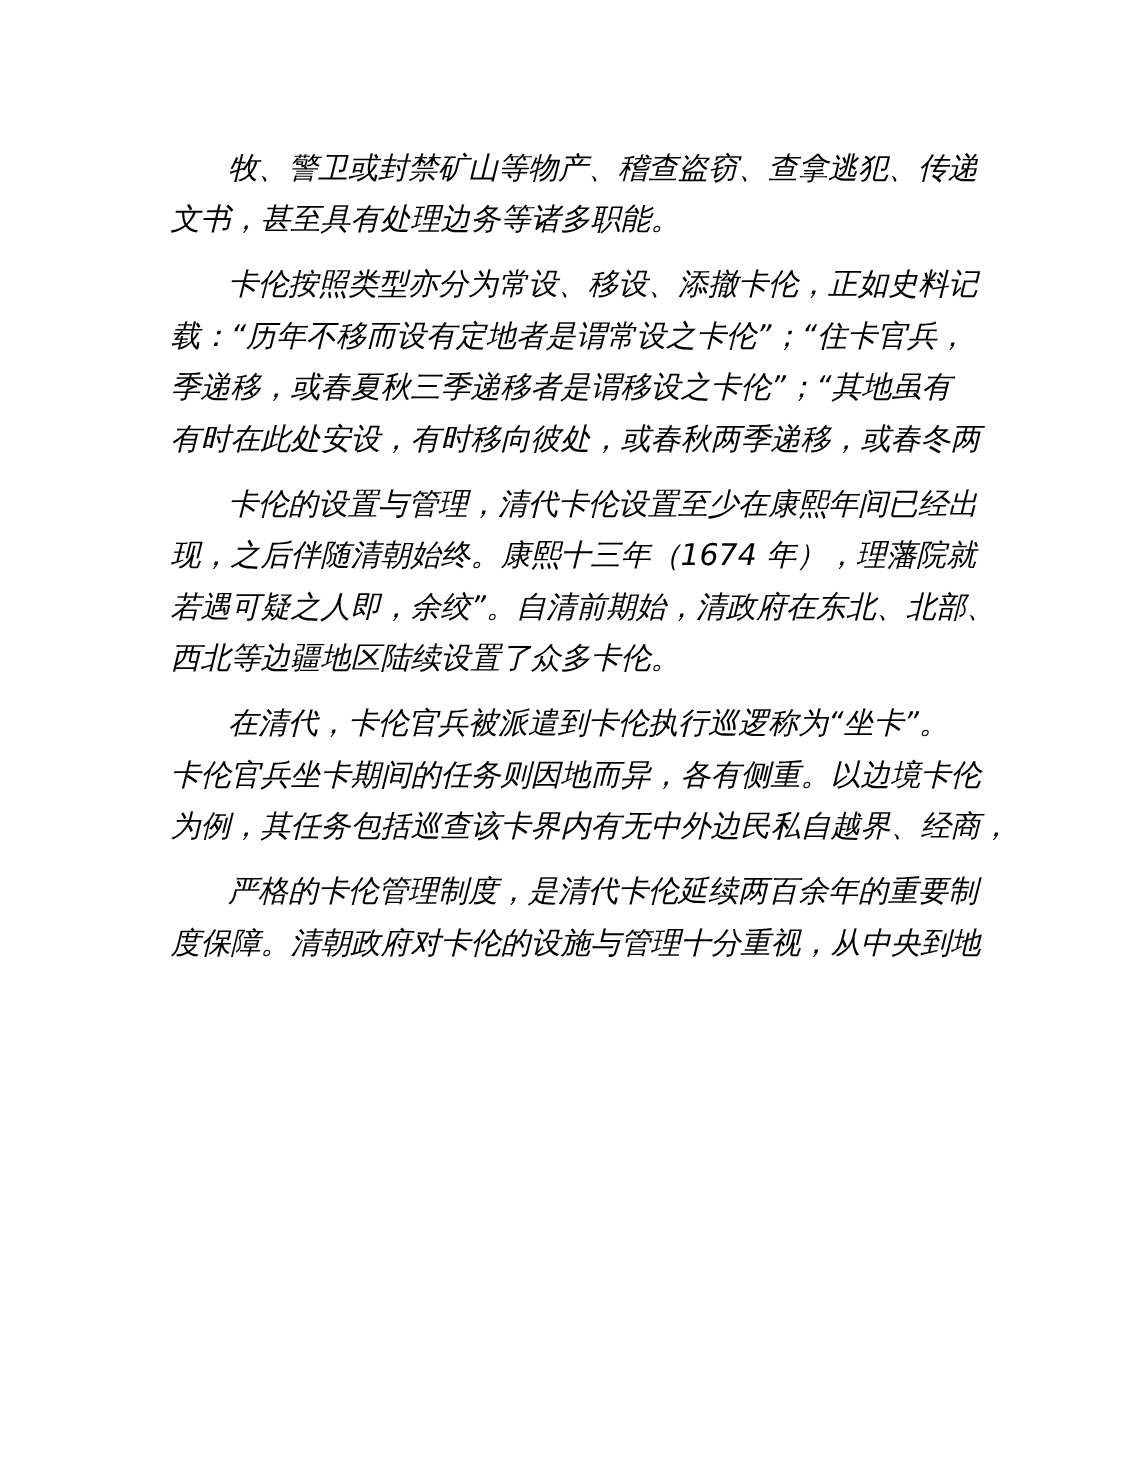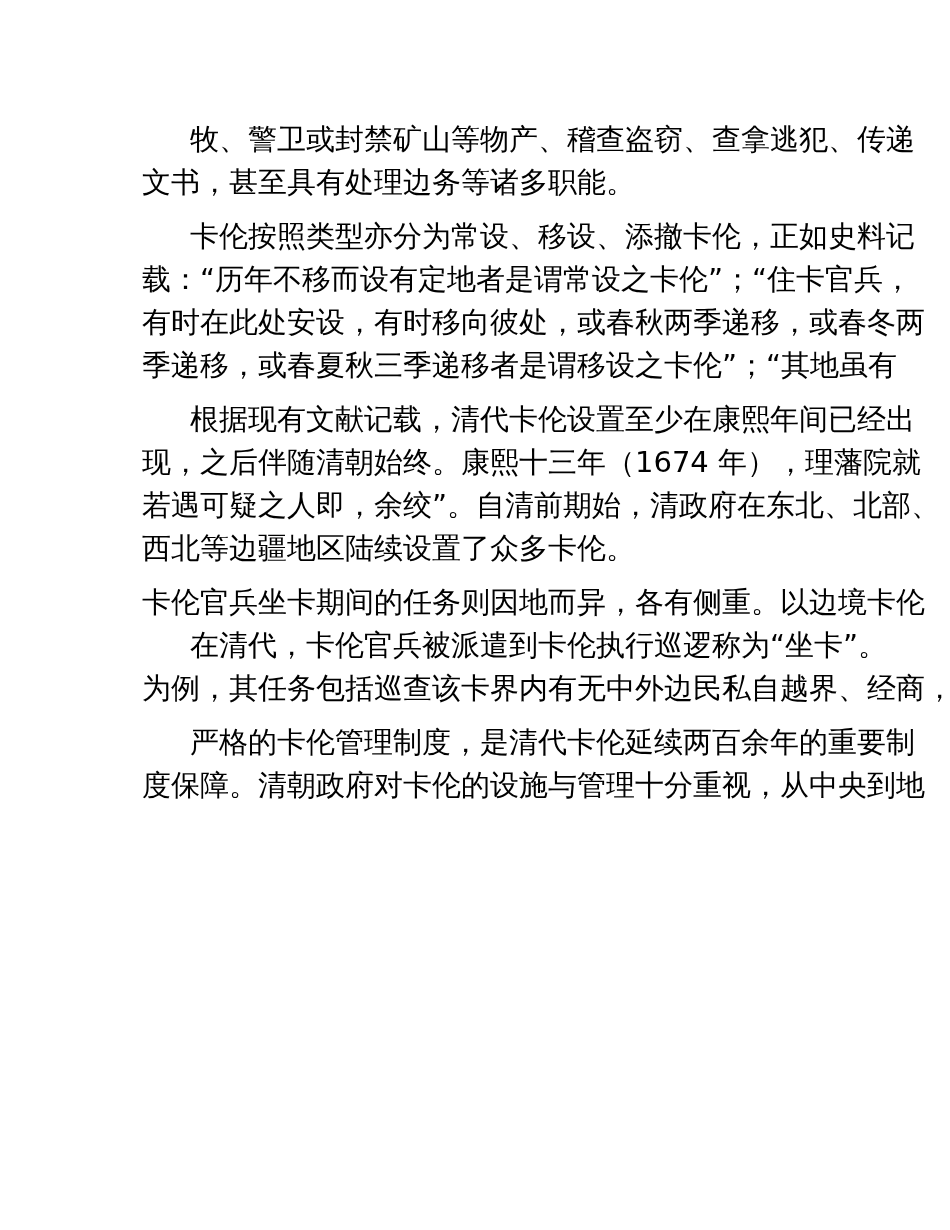--- a/index.html
+++ b/index.html
@@ -1,50 +1,50 @@
 <!DOCTYPE html>
 <html><head>
 <meta charset="utf-8">
 <style>
   html, body { margin: 0; padding: 0; background: #ffffff; }
   body { width: 950px; height: 1230px; position: relative; overflow: hidden;
          font-family: "DejaVu Sans", sans-serif; color: #000000; }
   .page { position: absolute; left: 142px; top: 118px; width: 690px; }
   .para { margin: 0 0 11px 0; }
-  .line { display: block; font-size: 29px; line-height: 43px; height: 43px; white-space: nowrap; letter-spacing: 0px; }
+  .line { display: block; font-size: 25px; line-height: 43px; height: 43px; white-space: nowrap; letter-spacing: 0px; font-style: italic; }
   .indent { padding-left: 48px; }
 </style>
 </head>
 <body>
 
 <div class="page">
 
   <div class="para">
     <span class="line indent">牧、警卫或封禁矿山等物产、稽查盗窃、查拿逃犯、传递</span>
     <span class="line">文书，甚至具有处理边务等诸多职能。</span>
   </div>
 
   <div class="para">
     <span class="line indent">卡伦按照类型亦分为常设、移设、添撤卡伦，正如史料记</span>
     <span class="line">载：“历年不移而设有定地者是谓常设之卡伦”；“住卡官兵，</span>
+    <span class="line">季递移，或春夏秋三季递移者是谓移设之卡伦”；“其地虽有</span>
     <span class="line">有时在此处安设，有时移向彼处，或春秋两季递移，或春冬两</span>
-    <span class="line">季递移，或春夏秋三季递移者是谓移设之卡伦”；“其地虽有</span>
   </div>
 
 
   <div class="para">
-    <span class="line indent">根据现有文献记载，清代卡伦设置至少在康熙年间已经出</span>
+    <span class="line indent">卡伦的设置与管理，清代卡伦设置至少在康熙年间已经出</span>
     <span class="line">现，之后伴随清朝始终。康熙十三年（1674 年），理藩院就</span>
     <span class="line">若遇可疑之人即，余绞”。自清前期始，清政府在东北、北部、</span>
     <span class="line">西北等边疆地区陆续设置了众多卡伦。</span>
   </div>
 
   <div class="para">
+    <span class="line indent">在清代，卡伦官兵被派遣到卡伦执行巡逻称为“坐卡”。</span>
     <span class="line">卡伦官兵坐卡期间的任务则因地而异，各有侧重。以边境卡伦</span>
-    <span class="line indent">在清代，卡伦官兵被派遣到卡伦执行巡逻称为“坐卡”。</span>
     <span class="line">为例，其任务包括巡查该卡界内有无中外边民私自越界、经商，</span>
   </div>
 
   <div class="para">
     <span class="line indent">严格的卡伦管理制度，是清代卡伦延续两百余年的重要制</span>
     <span class="line">度保障。清朝政府对卡伦的设施与管理十分重视，从中央到地</span>
   </div>
 
 </div>
 

